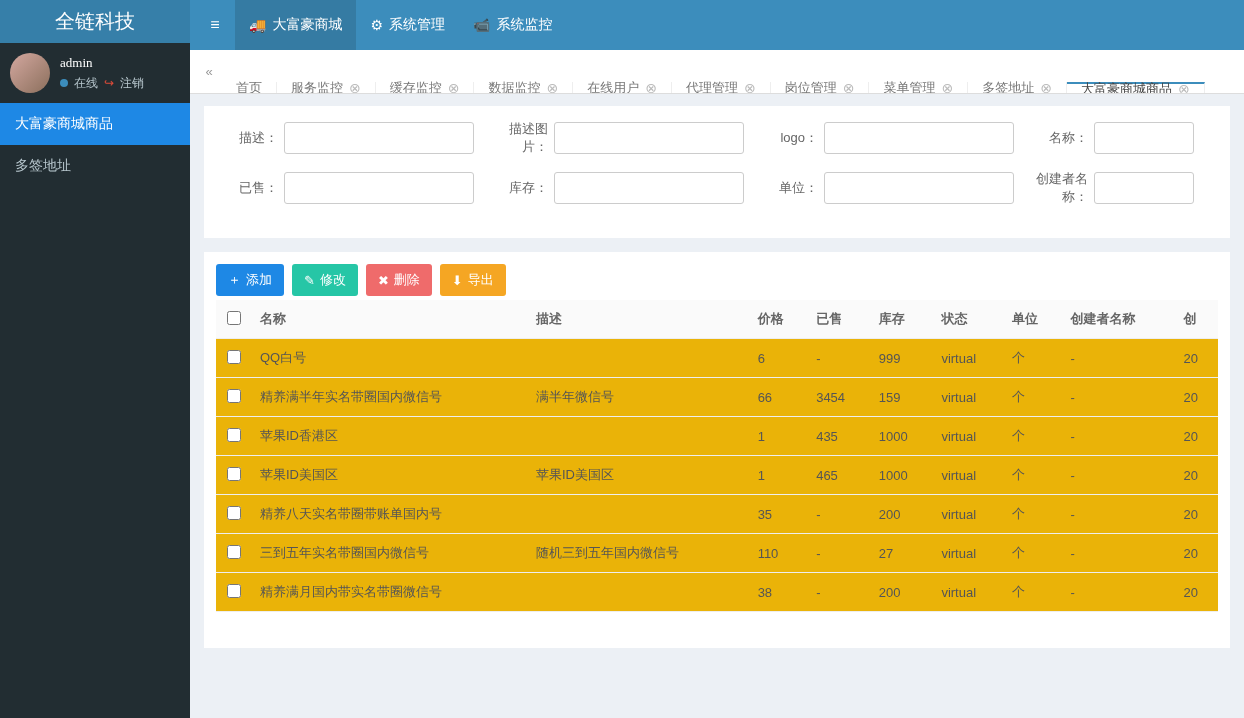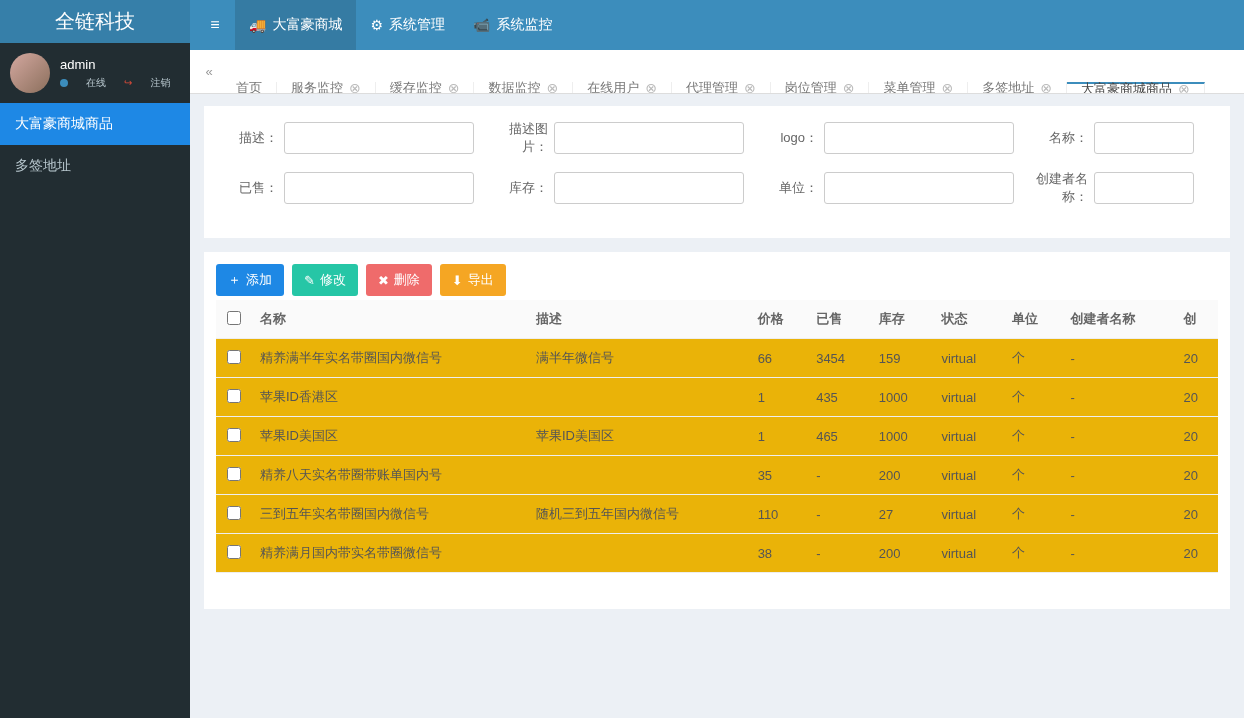--- a/index.html
+++ b/index.html
@@ -5,22 +5,22 @@
 * { box-sizing: border-box; margin: 0; padding: 0; }
 body { font-family: "Helvetica Neue", Arial, "Microsoft YaHei", sans-serif; font-size: 13px; color: #555; background: #f5f5f5; overflow: hidden; }
 .app { display: flex; height: 718px; width: 1244px; }
 
 
 .sidebar { width: 190px; background: #222d32; color: #b8c7ce; display: flex; flex-direction: column; }
 .logo { height: 43px; background: #367fa9; color: #fff; font-size: 20px; display: flex; align-items: center; justify-content: center; font-weight: 300; }
 .user-panel { padding: 10px; display: flex; align-items: center; gap: 10px; }
 .avatar { width: 40px; height: 40px; border-radius: 50%; background: linear-gradient(135deg,#d4a8a0,#8b6f5c); }
 .user-info { font-size: 13px; }
-.user-name { color: #fff; margin-bottom: 4px; }
-.user-status { font-size: 10px; display:flex; align-items:center; gap:18px; }
+.user-name { color: #fff; margin-bottom: 4px; font-family: Liberation Serif, serif; }
+.user-status { font-size: 12px; display:flex; align-items:center; gap:6px; }
 .dot-online { width:8px; height:8px; border-radius:50%; background:#3c8dbc; display:inline-block; }
 .logout-ico { color:#dd4b39; }
 .side-menu { list-style: none; }
 .side-menu li { padding: 12px 15px; font-size: 14px; cursor: pointer; }
 .side-menu li.active { background: #1e88e5; color: #fff; }
 
 
 .main { flex: 1; display: flex; flex-direction: column; background: #ecf0f5; min-width: 0; }
 
 .topbar { height: 50px; background: #3c8dbc; color: #fff; display: flex; align-items: center; padding: 0 5px; }
@@ -226,20 +226,32 @@
                   <th>库存</th>
                   <th>状态</th>
                   <th>单位</th>
                   <th>创建者名称</th>
                   <th>创</th>
                 </tr>
               </thead>
             <tbody id="tbody">
                 <tr>
                   <td class="col-chk"><input type="checkbox" class="cb" style=""></td>
+                  <td>QQ白号</td>
+                  <td></td>
+                  <td>6</td>
+                  <td>-</td>
+                  <td>999</td>
+                  <td>virtual</td>
+                  <td>个</td>
+                  <td>-</td>
+                  <td>20</td>
+                </tr>
+                <tr>
+                  <td class="col-chk"><input type="checkbox" class="cb" style=""></td>
                   <td>精养满半年实名带圈国内微信号</td>
                   <td>满半年微信号</td>
                   <td>66</td>
                   <td>3454</td>
                   <td>159</td>
                   <td>virtual</td>
                   <td>个</td>
                   <td>-</td>
                   <td>20</td>
                 </tr>

